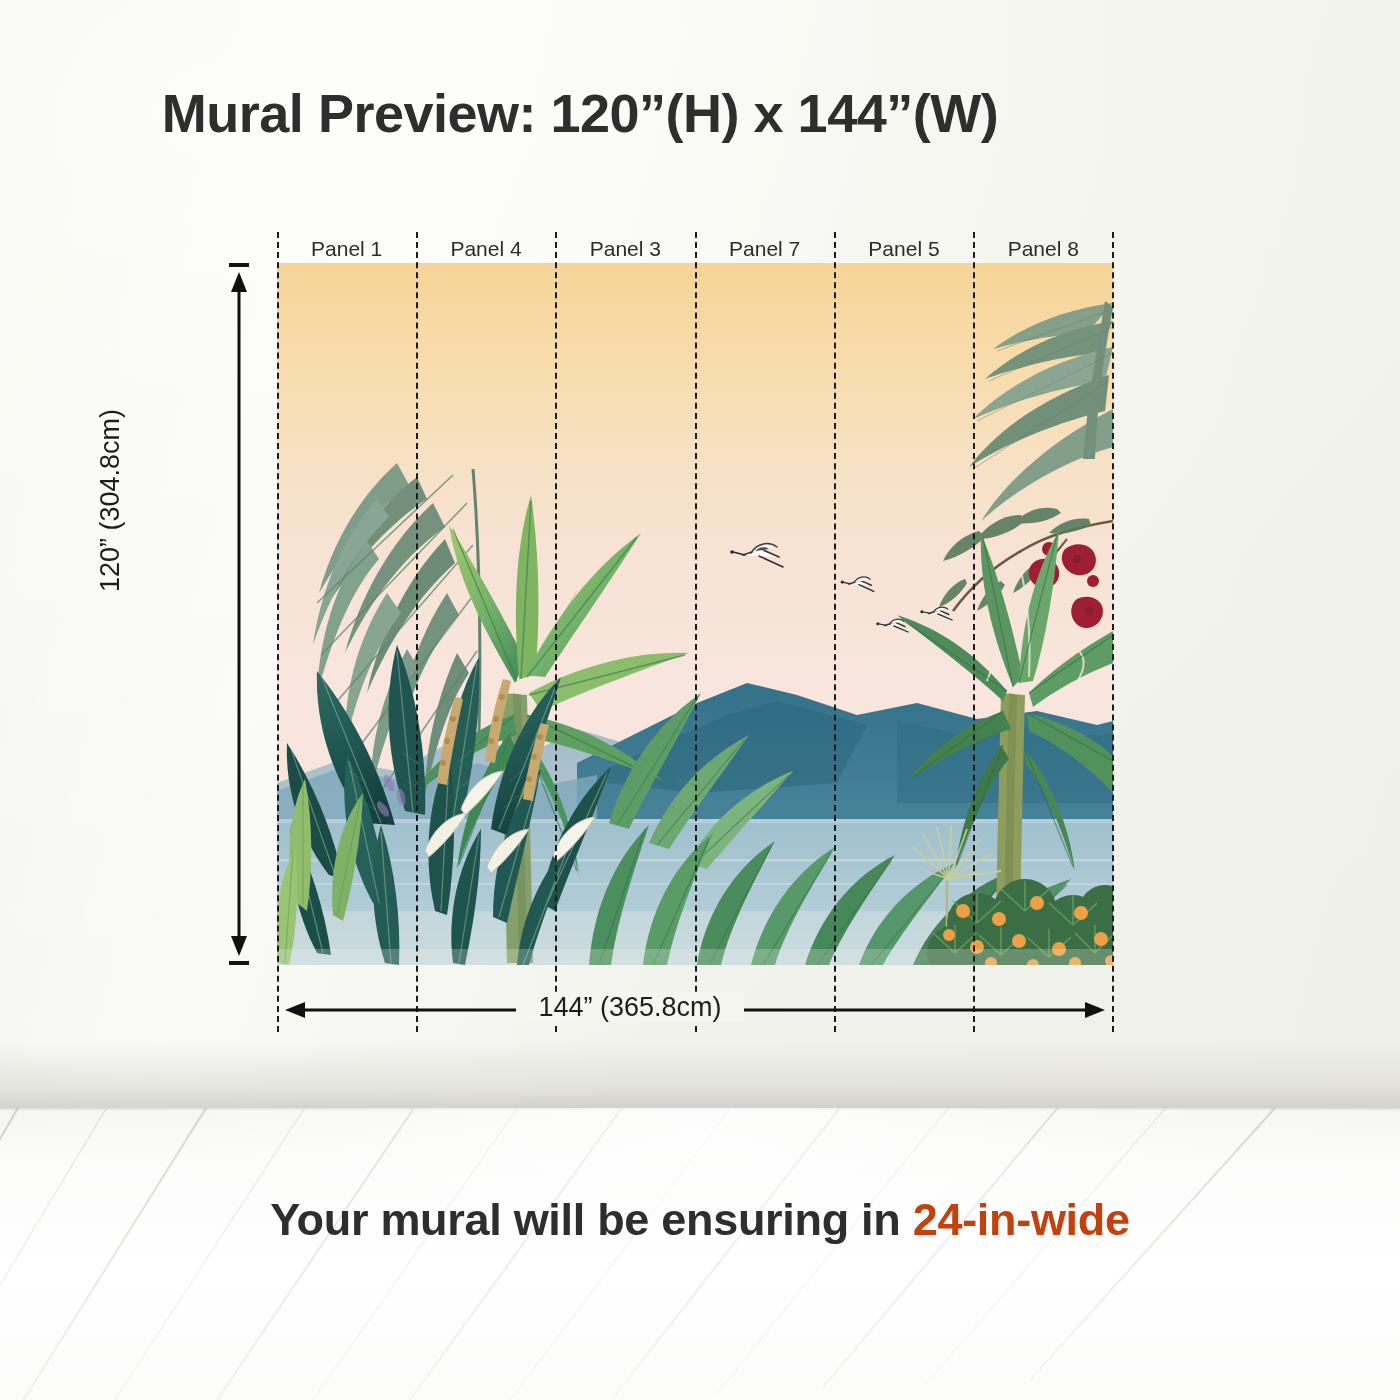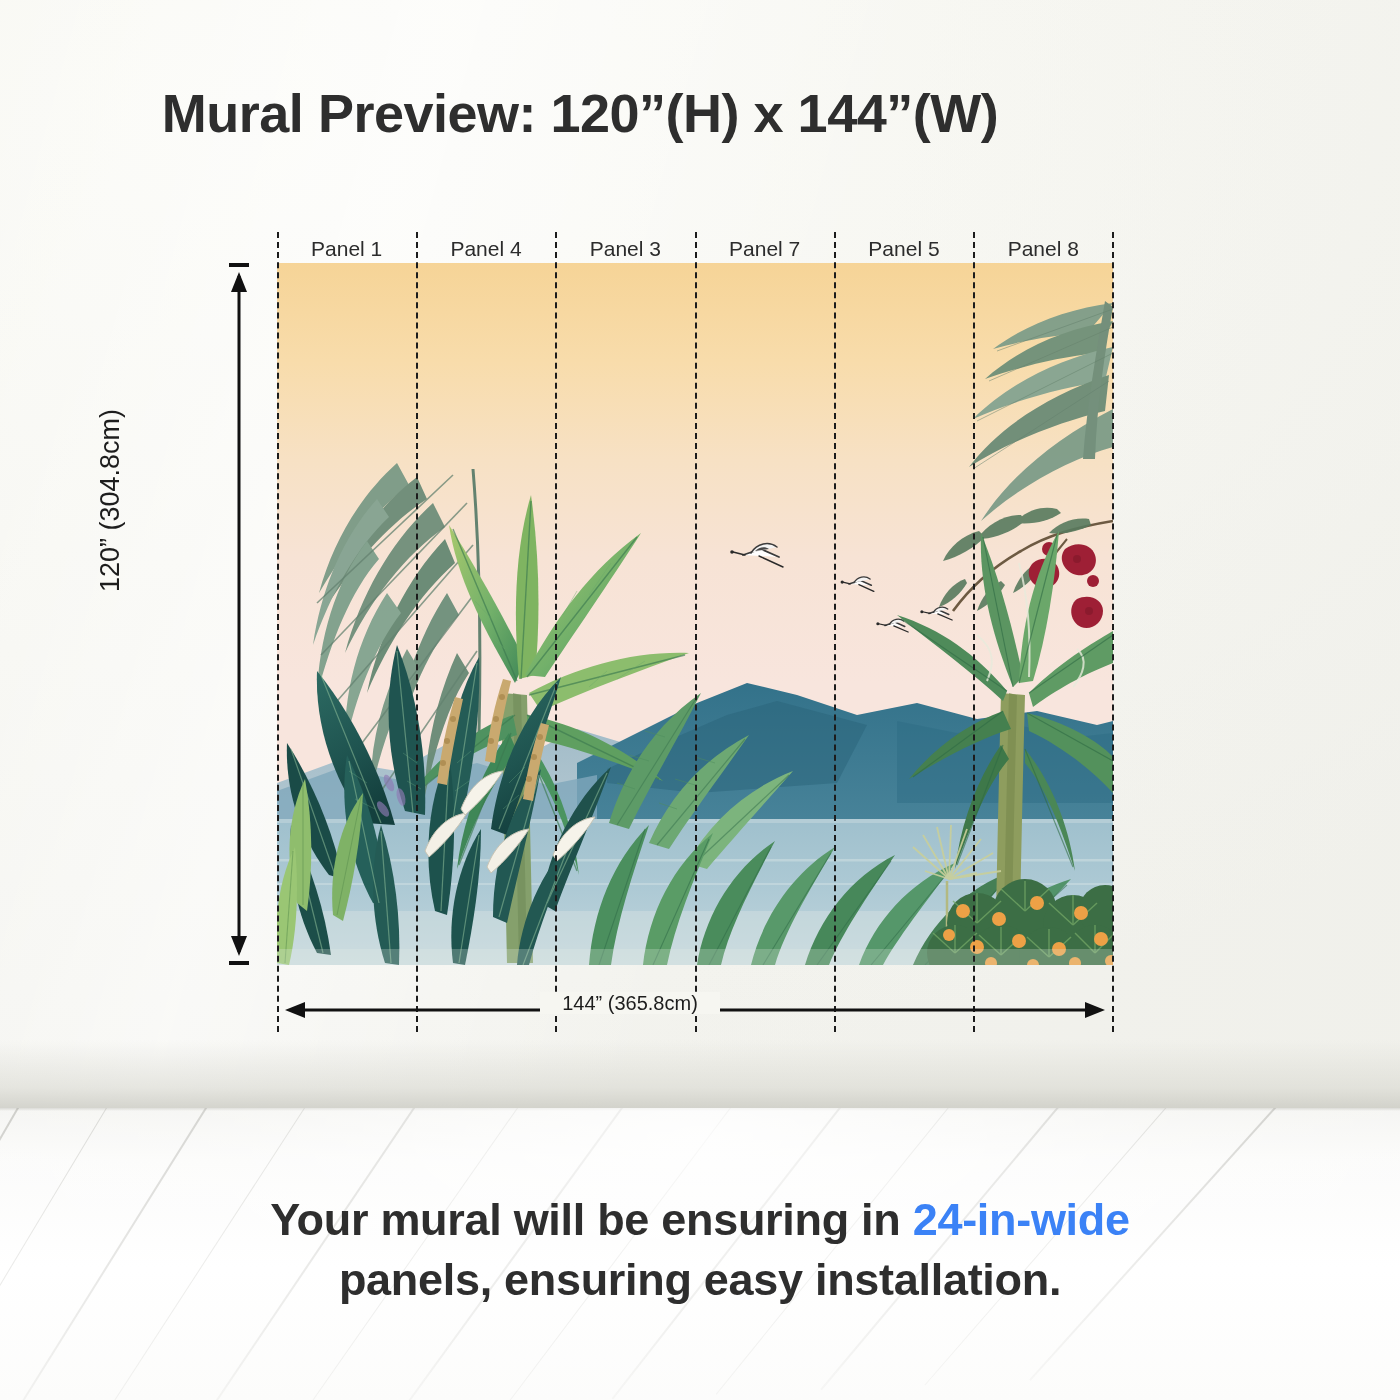--- a/index.html
+++ b/index.html
@@ -169,21 +169,21 @@
     color: #1d1d1d;
     transform: rotate(-90deg);
     transform-origin: center center;
     white-space: nowrap;
   }
   .dim-h-label {
     position: absolute;
     left: 0; top: 992px;
     width: 1260px;
     text-align: center;
-    font-size: 20px;
+    font-size: 27px;
     color: #1d1d1d;
     white-space: nowrap;
   }
   .dim-h-label span {
     background: #f6f6f1;
     padding: 0 22px;
   }
 
   
   .caption {
@@ -191,21 +191,21 @@
     left: 0;
     top: 1190px;
     width: 1400px;
     text-align: center;
     font-size: 45px;
     font-weight: bold;
     line-height: 1.33;
     color: #2e2e2e;
     letter-spacing: -0.3px;
   }
-  .caption .hl { color: #3b82f6; }
+  .caption .hl { color: #c2410c; }
 </style>
 </head>
 <body>
 
 <div id="stage">
 
   <div class="wall">
     <div class="wall-sheen"></div>
     <div class="wall-shadow-bottom"></div>
   </div>
@@ -669,16 +669,15 @@
     <div class="plank thick" style="left:870px; transform: rotate(38deg);"></div>
     <div class="plank" style="left:980px; transform: rotate(39deg);"></div>
     <div class="plank thick" style="left:1090px; transform: rotate(40deg);"></div>
     <div class="plank" style="left:1200px; transform: rotate(41deg);"></div>
     <div class="plank thick" style="left:1310px; transform: rotate(42deg);"></div>
     <div class="floor-glow"></div>
   </div>
 
   <div class="caption">
     <span>Your mural will be ensuring in </span><span class="hl">24-in-wide</span><br>
-    <span>panels, ensuring easy installation.</span>
   </div>
 
 </div>
 
 </body></html>

